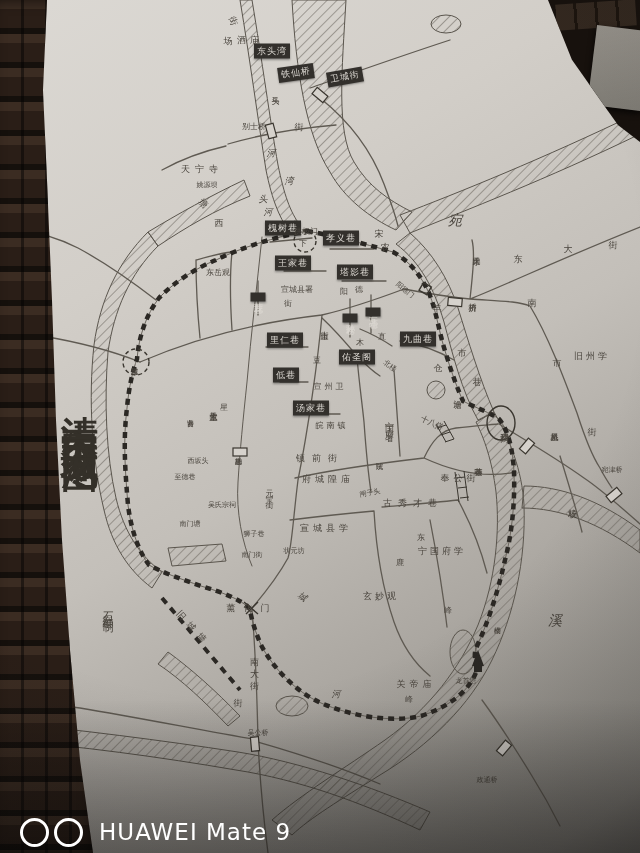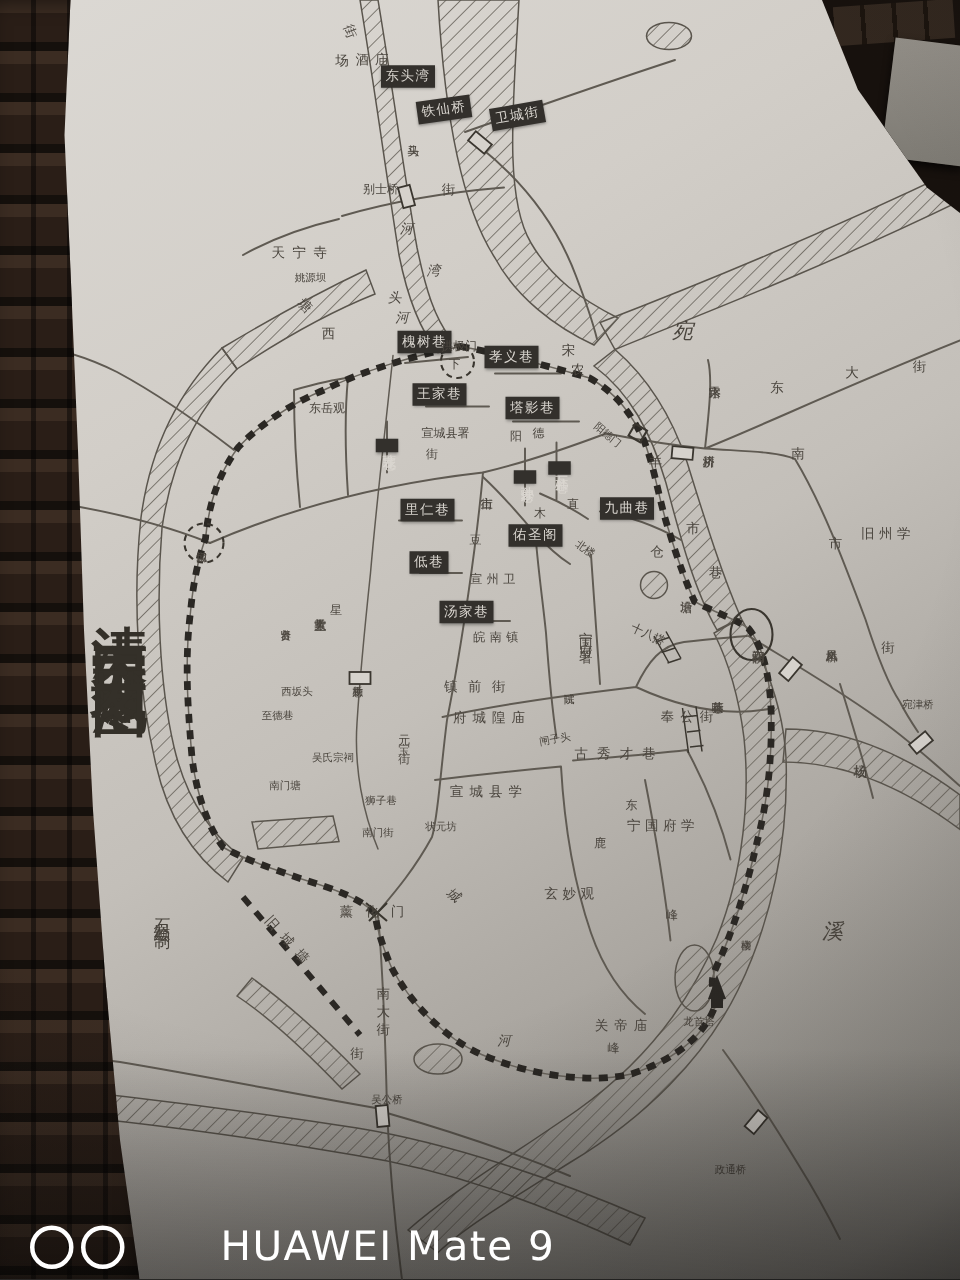--- a/index.html
+++ b/index.html
@@ -30,21 +30,21 @@
   .corner .slab{position:absolute;right:-6px;top:28px;width:54px;height:80px;background:linear-gradient(180deg,#949089,#7e7b74);
     transform:rotate(7deg);box-shadow:0 3px 6px rgba(0,0,0,.7);}
   .corner .bricktop{position:absolute;right:4px;top:2px;width:80px;height:26px;
     background:repeating-linear-gradient(90deg,#4e3e31 0 18px,#20170f 18px 21px);opacity:.5;transform:rotate(-4deg);}
   .vignette{position:absolute;inset:0;pointer-events:none;
     background:radial-gradient(125% 95% at 35% 32%,rgba(0,0,0,0) 52%,rgba(22,20,18,.22) 82%,rgba(8,7,6,.5) 100%),
                linear-gradient(to bottom,rgba(0,0,0,0) 82%,rgba(0,0,0,.38) 100%);}
   .wm{position:absolute;left:20px;bottom:6px;display:flex;align-items:center;gap:16px;color:var(--wm,#fff);}
   .wm .lenses{display:flex;gap:5px;}
   .wm .lens{width:23px;height:23px;border:3px solid var(--wm,#fff);border-radius:50%;}
-  .wm .l1{font-size:27px;letter-spacing:1px;line-height:1.15;margin-left:48px;}
+  .wm .l1{font-size:23px;letter-spacing:1px;line-height:1.15;}
   .wm .l2{font-size:17px;letter-spacing:2px;line-height:1.15;}
 </style>
 </head>
 <body>
 
 <div class="photo">
 
   <svg class="map-svg" viewBox="0 0 640 853" xmlns="http://www.w3.org/2000/svg">
     <defs>
       <pattern id="h" patternUnits="userSpaceOnUse" width="7" height="7" patternTransform="rotate(45)">

